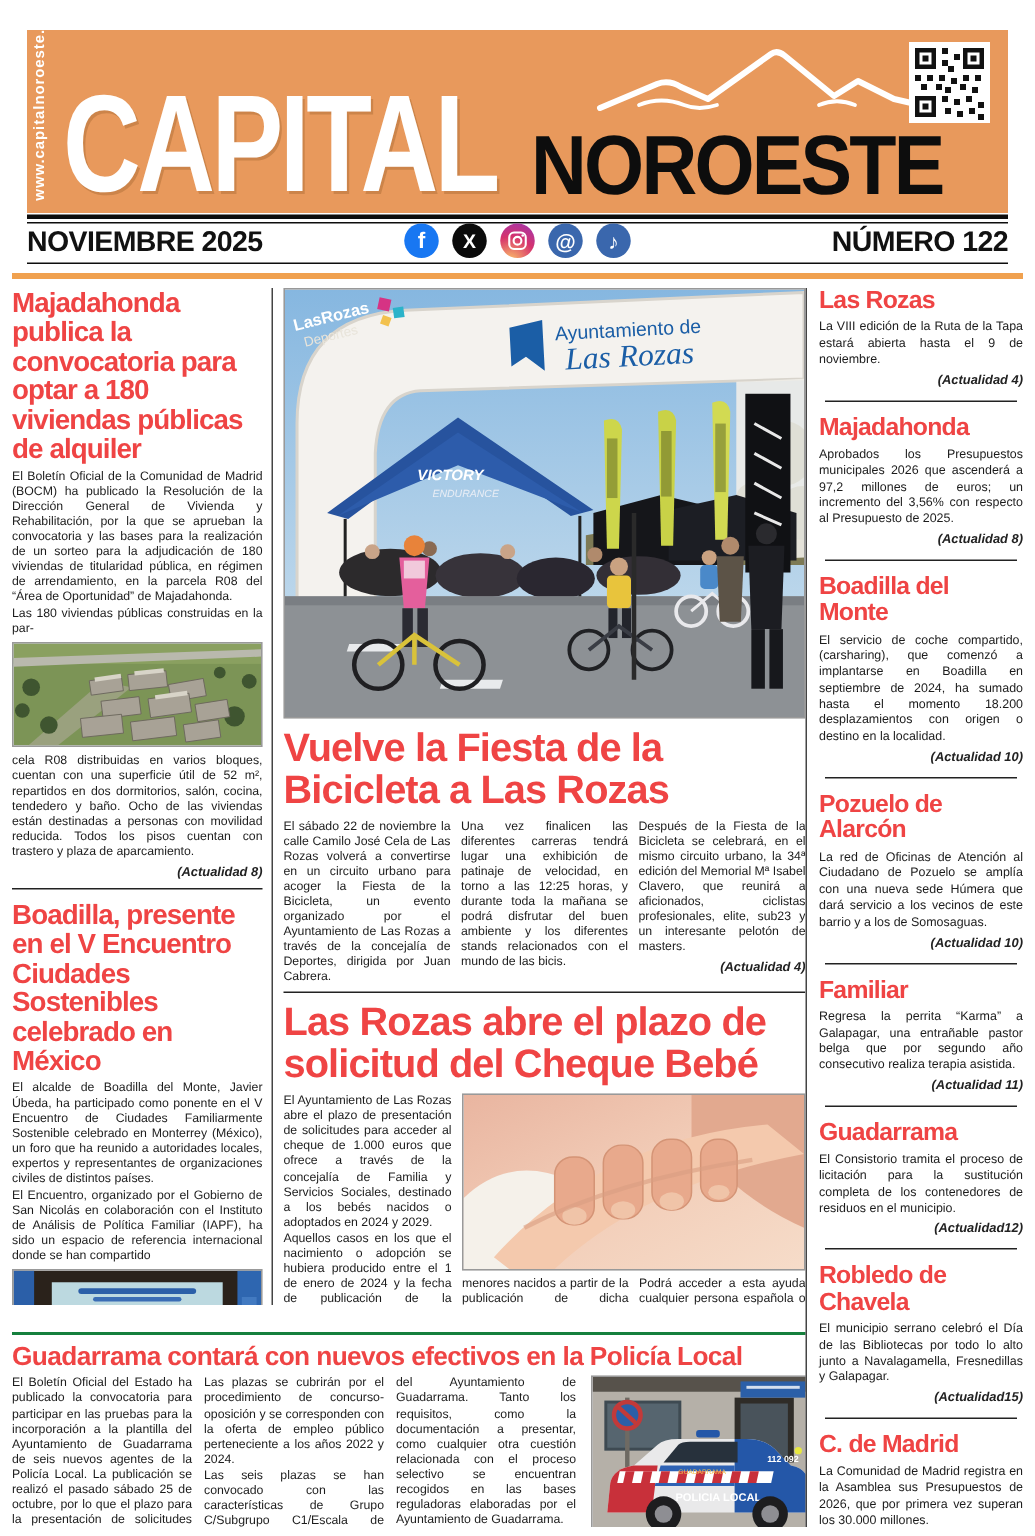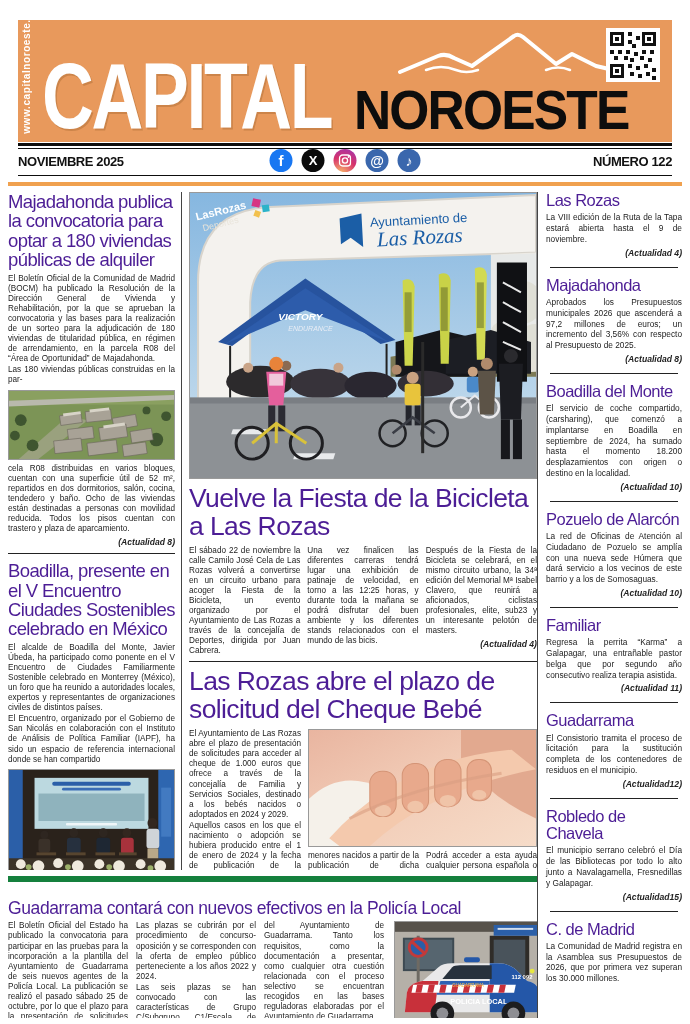--- a/index.html
+++ b/index.html
@@ -23,40 +23,40 @@
     position:absolute; left:336px; bottom:4px; font-size:56px; line-height:1; font-weight:bold;
     color:#0d0d0d; letter-spacing:-2px; transform:scaleX(.92); transform-origin:left bottom; white-space:nowrap;
   }
   .mountain { position:absolute; left:378px; top:6px; width:232px; height:54px; }
   .qr { position:absolute; right:12px; top:8px; width:54px; height:54px; background:#fff; }
   
   .rule-double { position:absolute; left:18px; right:18px; top:143px; height:6px;
     border-top:3px solid #0d0d0d; border-bottom:1px solid #0d0d0d; }
   .dateline { position:absolute; left:18px; right:18px; top:149px; height:25px;
     display:flex; align-items:center; justify-content:space-between; }
-  .dateline .slot { font-weight:bold; font-size:13px; letter-spacing:-0.4px; }
+  .dateline .slot { font-weight:bold; font-size:19px; letter-spacing:-0.4px; }
   .social { position:absolute; left:50%; transform:translateX(-50%); display:flex; gap:9px; top:0px; }
   .sicon { width:23px; height:23px; border-radius:50%; display:flex; align-items:center; justify-content:center;
     color:#fff; font-weight:bold; font-size:13px; line-height:1; }
   .fb { background:#1877f2; font-size:15px; }
   .xx { background:#0b0b0b; font-size:13px; }
   .th { background:#3a67ad; font-size:14px; }
   .tk { background:#3a67ad; font-size:14px; }
   .rule-thin { position:absolute; left:18px; right:18px; top:175px; border-top:1.5px solid #0d0d0d; }
   .rule-orange { position:absolute; left:8px; right:8px; top:182px; height:4px; background:#f0a14f; }
   
   .content { position:absolute; left:8px; right:8px; top:192px; bottom:6px; display:flex; }
   .main-wrap { width:529px; display:flex; flex-direction:column; }
   .top-row { height:678px; display:flex; overflow:hidden; }
   .col-left { width:174px; padding-right:6px; border-right:1px solid #444; overflow:hidden; }
   .col-center { flex:1; padding-left:7px; overflow:hidden; }
-  .bottom-section { border-top:6px solid #15803d; margin-top:6px; padding-top:15px; flex:1; overflow:hidden; }
+  .bottom-section { border-top:2px solid #15803d; margin-top:18px; padding-top:3px; flex:1; overflow:hidden; }
   .sidebar { flex:1; border-left:1px solid #444; padding-left:8px; margin-left:0; overflow:hidden; }
   
-  .hl { font-weight:normal; letter-spacing:-0.6px; line-height:1.05; color:#4c1d95; }
+  .hl { font-weight:bold; letter-spacing:-0.6px; line-height:1.05; color:#ef4444; }
   .hl-left { font-size:18.5px; margin-bottom:4px; }
   .hl-center { font-size:26.5px; margin:6px 0 5px; }
   .hl-bottom { font-size:17.5px; margin:2px 0 4px; letter-spacing:-0.4px; }
   .hl-side { font-size:16.5px; margin-bottom:3px; letter-spacing:-0.5px; }
   .bodytext { font-size:8.2px; line-height:1.23; text-align:justify; color:#1c1c1c; }
   .bodytext p + p { margin-top:1px; }
   .pageref { font-size:8.6px; font-style:italic; font-weight:bold; text-align:right; margin-top:3px; color:#222; }
   .hr-left { border-top:1.5px solid #222; margin:6px 0 7px; }
   .hr-center { border-top:1px solid #222; margin:5px 0 0; }
   .hr-side { border-top:1px solid #222; margin:9px auto; width:94%; }

